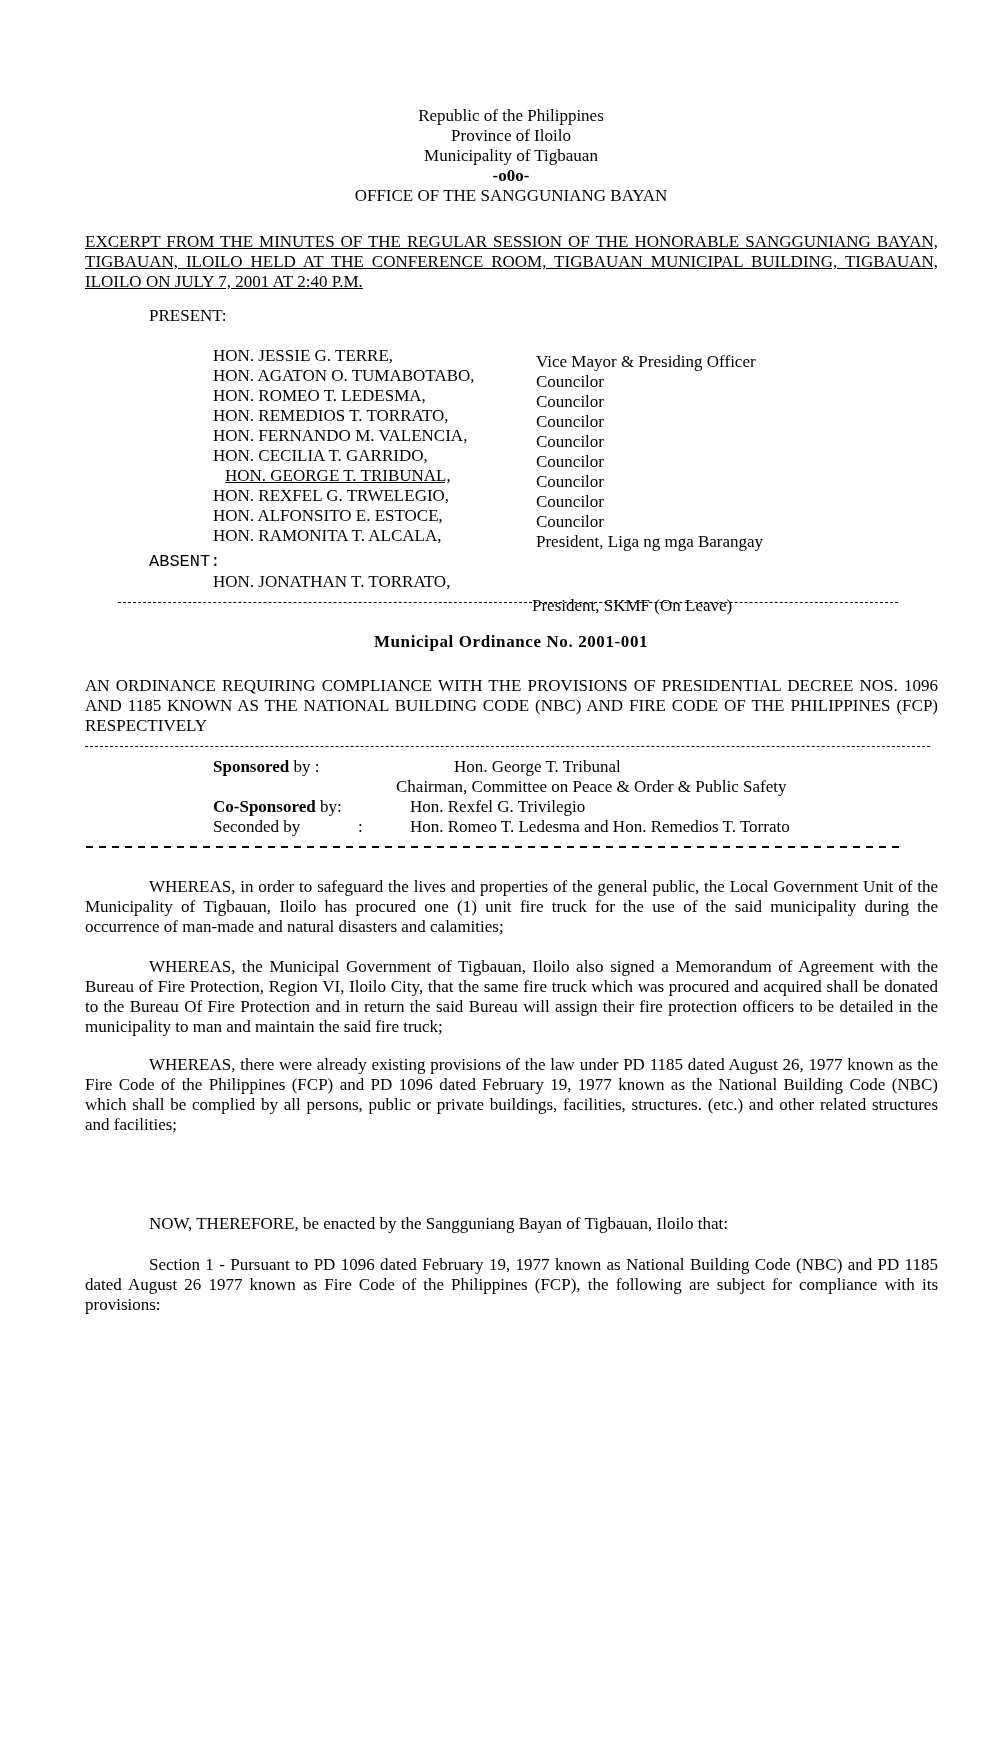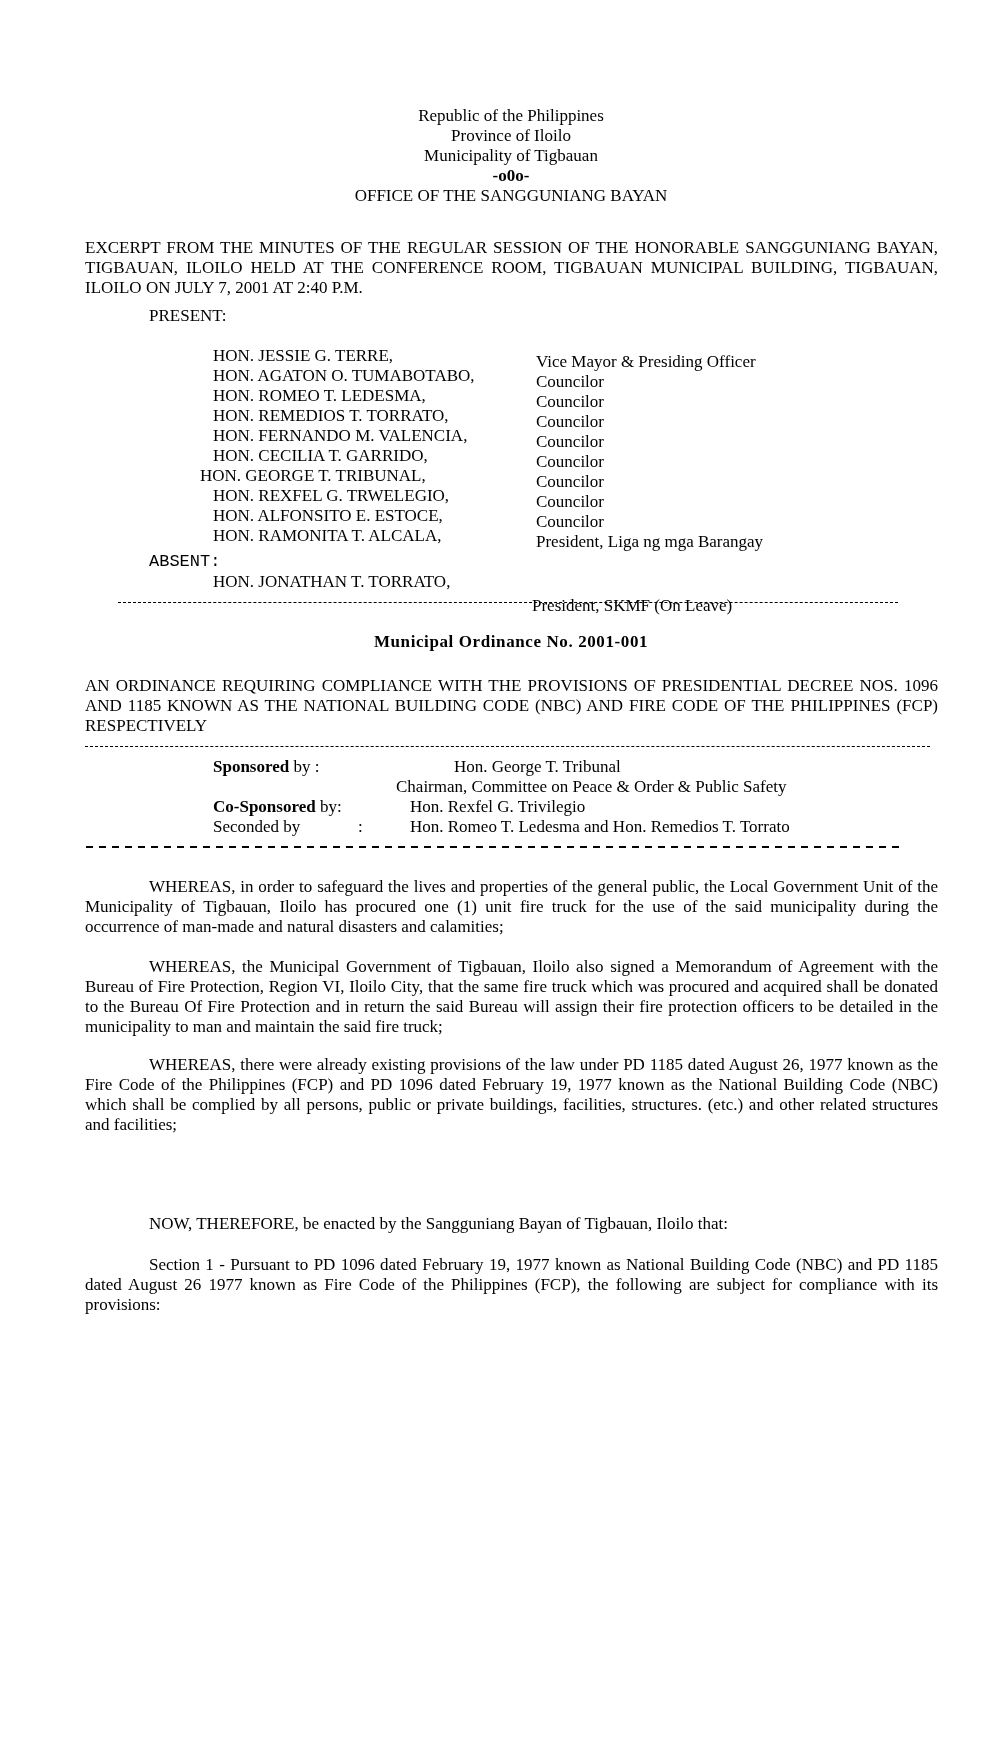--- a/index.html
+++ b/index.html
@@ -22,21 +22,21 @@
 <body>
 
 <div class="page">
 
   <div class="abs center" style="top:106px;">Republic of the Philippines</div>
   <div class="abs center" style="top:126px;">Province of Iloilo</div>
   <div class="abs center" style="top:146px;">Municipality of Tigbauan</div>
   <div class="abs center bold" style="top:166px;">-o0o-</div>
   <div class="abs center" style="top:186px;">OFFICE OF THE SANGGUNIANG BAYAN</div>
 
-  <div class="just lastline-left" style="top:238px;">EXCERPT FROM THE MINUTES OF THE REGULAR SESSION OF THE HONORABLE SANGGUNIANG BAYAN, TIGBAUAN, ILOILO HELD AT THE CONFERENCE ROOM, TIGBAUAN MUNICIPAL BUILDING, TIGBAUAN, ILOILO ON JULY 7, 2001 AT 2:40 P.M.</div>
+  <div class="just lastline-left" style="top:232px;text-decoration:underline;">EXCERPT FROM THE MINUTES OF THE REGULAR SESSION OF THE HONORABLE SANGGUNIANG BAYAN, TIGBAUAN, ILOILO HELD AT THE CONFERENCE ROOM, TIGBAUAN MUNICIPAL BUILDING, TIGBAUAN, ILOILO ON JULY 7, 2001 AT 2:40 P.M.</div>
 
   <div class="abs" style="left:149px; top:306px;">PRESENT:</div>
 
   <div>
     <div class="abs" style="left:213px; top:346px;">HON. JESSIE G. TERRE,</div>
     <div class="abs" style="left:536px; top:352px;">Vice Mayor &amp; Presiding Officer</div>
 
     <div class="abs" style="left:213px; top:366px;">HON. AGATON O. TUMABOTABO,</div>
     <div class="abs" style="left:536px; top:372px;">Councilor</div>
 
@@ -45,21 +45,21 @@
 
     <div class="abs" style="left:213px; top:406px;">HON. REMEDIOS T. TORRATO,</div>
     <div class="abs" style="left:536px; top:412px;">Councilor</div>
 
     <div class="abs" style="left:213px; top:426px;">HON. FERNANDO M. VALENCIA,</div>
     <div class="abs" style="left:536px; top:432px;">Councilor</div>
 
     <div class="abs" style="left:213px; top:446px;">HON. CECILIA T. GARRIDO,</div>
     <div class="abs" style="left:536px; top:452px;">Councilor</div>
 
-    <div class="abs" style="left:200px; top:466px;">HON. GEORGE T. TRIBUNAL,</div>
+    <div class="abs" style="left:225px; top:466px;text-decoration:underline;">HON. GEORGE T. TRIBUNAL,</div>
     <div class="abs" style="left:536px; top:472px;">Councilor</div>
 
     <div class="abs" style="left:213px; top:486px;">HON. REXFEL G. TRWELEGIO,</div>
     <div class="abs" style="left:536px; top:492px;">Councilor</div>
 
     <div class="abs" style="left:213px; top:506px;">HON. ALFONSITO E. ESTOCE,</div>
     <div class="abs" style="left:536px; top:512px;">Councilor</div>
 
     <div class="abs" style="left:213px; top:526px;">HON. RAMONITA T. ALCALA,</div>
     <div class="abs" style="left:536px; top:532px;">President, Liga ng mga Barangay</div>

